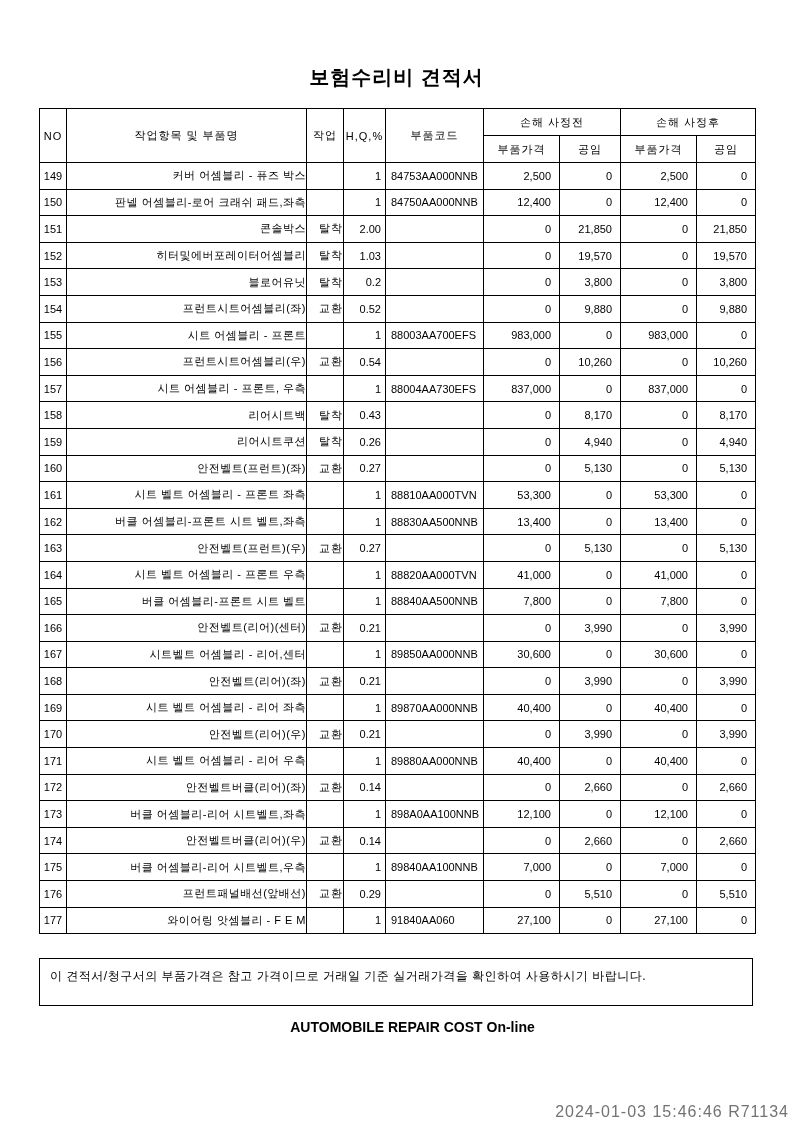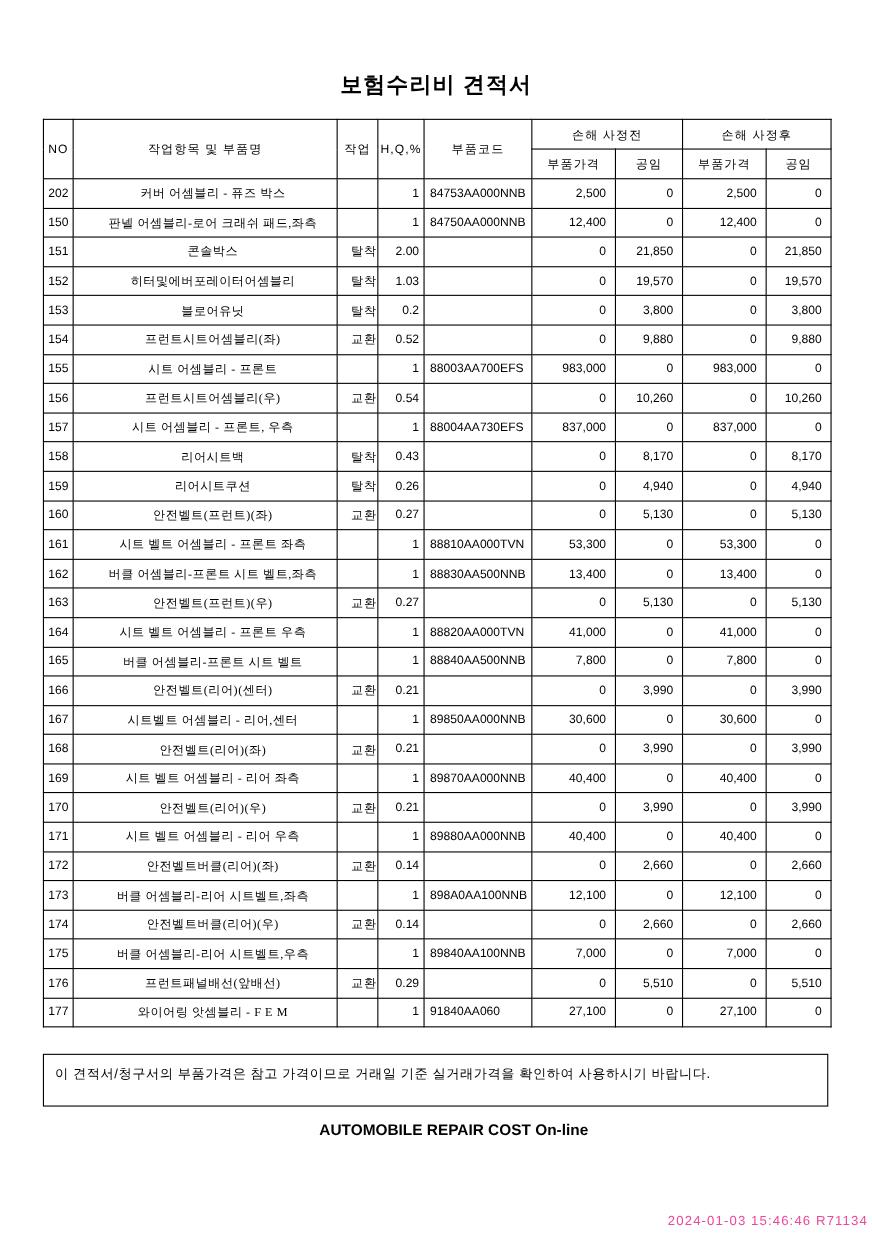--- a/index.html
+++ b/index.html
@@ -39,21 +39,21 @@
     padding: 0;
     font-weight: normal;
   }
   table.estimate thead th {
     height: 26px;
     text-align: center;
     letter-spacing: 1px;
   }
   table.estimate tbody td { height: 25.6px; }
   .c-no   { text-align: center; }
-  .c-name { text-align: center; padding-left: 14px !important; letter-spacing: 0.5px; font-family: Liberation Serif, serif; }
+  .c-name { text-align: right; padding-left: 14px !important; letter-spacing: 0.5px; }
   .c-work { text-align: right; letter-spacing: 1px; }
   .c-hq   { text-align: right; padding-right: 4px !important; }
   .c-code { text-align: left; padding-left: 5px !important; }
   .c-price_before, .c-labor_before, .c-price_after, .c-labor_after {
     text-align: right; padding-right: 8px !important;
   }
   .notice-box {
     position: absolute;
     left: 39px;
     top: 958px;
@@ -80,22 +80,22 @@
     left: 0;
     width: 100%;
     text-align: center;
     font-size: 12px;
     letter-spacing: 1px;
   }
   .watermark {
     position: absolute;
     top: 1103px;
     right: 4px;
-    font-size: 12px;
-    color: #ec4899;
+    font-size: 16px;
+    color: #737373;
     letter-spacing: 1px;
   }
 </style>
 </head>
 <body>
 
 <div class="page">
 
   <h1 class="title">보험수리비 견적서</h1>
 
@@ -123,21 +123,21 @@
       </tr>
       <tr>
         <th>부품가격</th>
         <th>공임</th>
         <th>부품가격</th>
         <th>공임</th>
       </tr>
     </thead>
     <tbody>
         <tr>
-          <td class="c-no">202</td>
+          <td class="c-no">149</td>
           <td class="c-name">커버 어셈블리 - 퓨즈 박스</td>
           <td class="c-work"></td>
           <td class="c-hq">1</td>
           <td class="c-code">84753AA000NNB</td>
           <td class="c-price_before">2,500</td>
           <td class="c-labor_before">0</td>
           <td class="c-price_after">2,500</td>
           <td class="c-labor_after">0</td>
         </tr>
         <tr>

